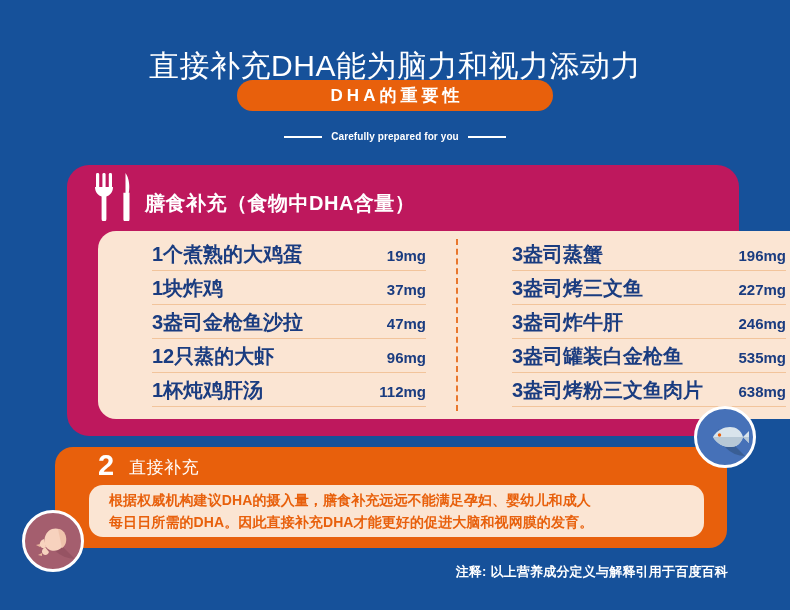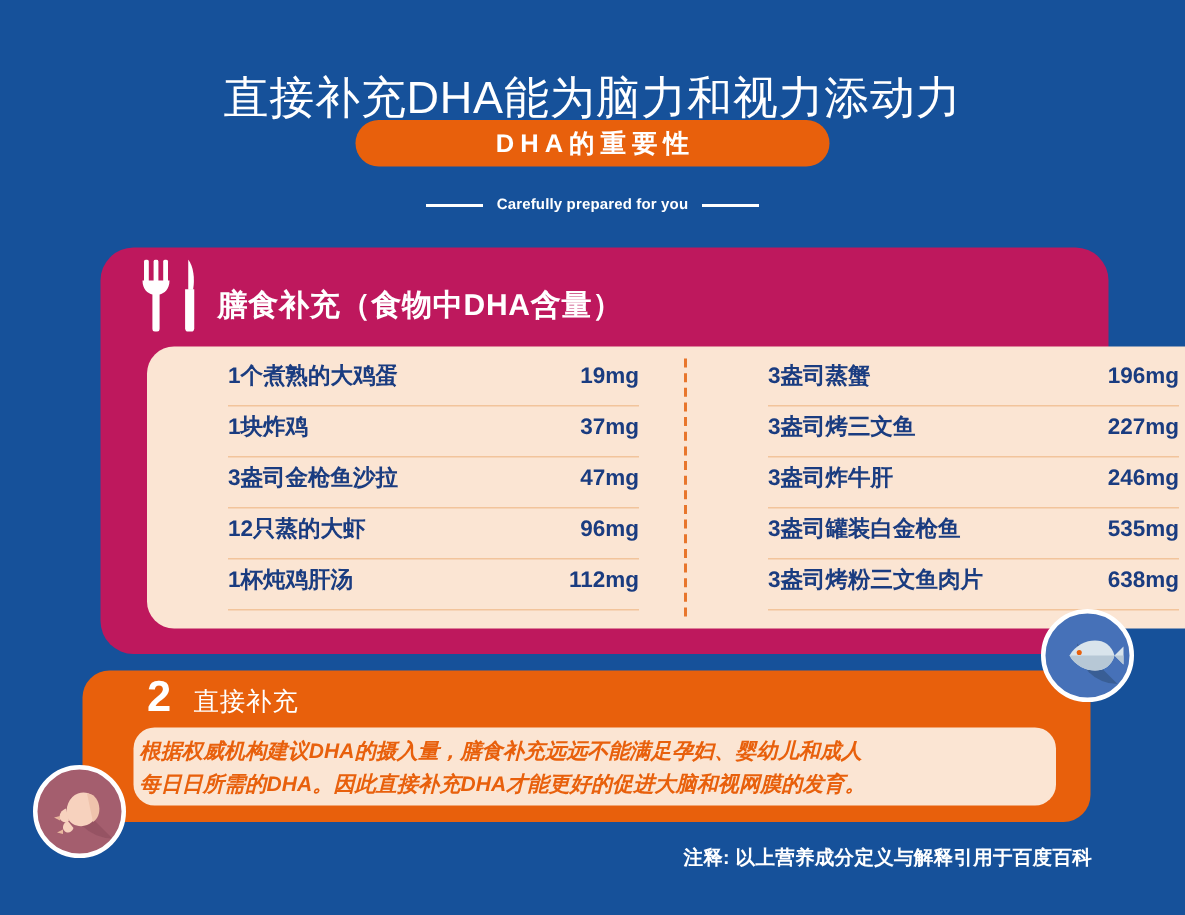--- a/index.html
+++ b/index.html
@@ -136,21 +136,21 @@
     display: flex;
     align-items: baseline;
     justify-content: space-between;
     height: 34px;
     border-bottom: 1.4px solid #F2C49B;
     padding-top: 4px;
     box-sizing: border-box;
   }
   .food-name {
     color: #1A3C80;
-    font-size: 15px;
+    font-size: 20px;
     font-weight: bold;
     white-space: nowrap;
   }
   .food-amount {
     color: #1A3C80;
     font-size: 15px;
     font-weight: bold;
     white-space: nowrap;
   }
 
@@ -187,23 +187,22 @@
     position: absolute;
     left: 34px;
     top: 38px;
     width: 615px;
     height: 52px;
     background: #FBE5D3;
     border-radius: 14px;
     display: flex;
     flex-direction: column;
     justify-content: center;
-    padding: 0 4px;
+    padding: 0 20px;
     box-sizing: border-box;
-    font-style: italic;
   }
   .supp-line {
     color: #E8600C;
     font-size: 14px;
     font-weight: bold;
     line-height: 22px;
     letter-spacing: 0.1px;
     white-space: nowrap;
   }
 

